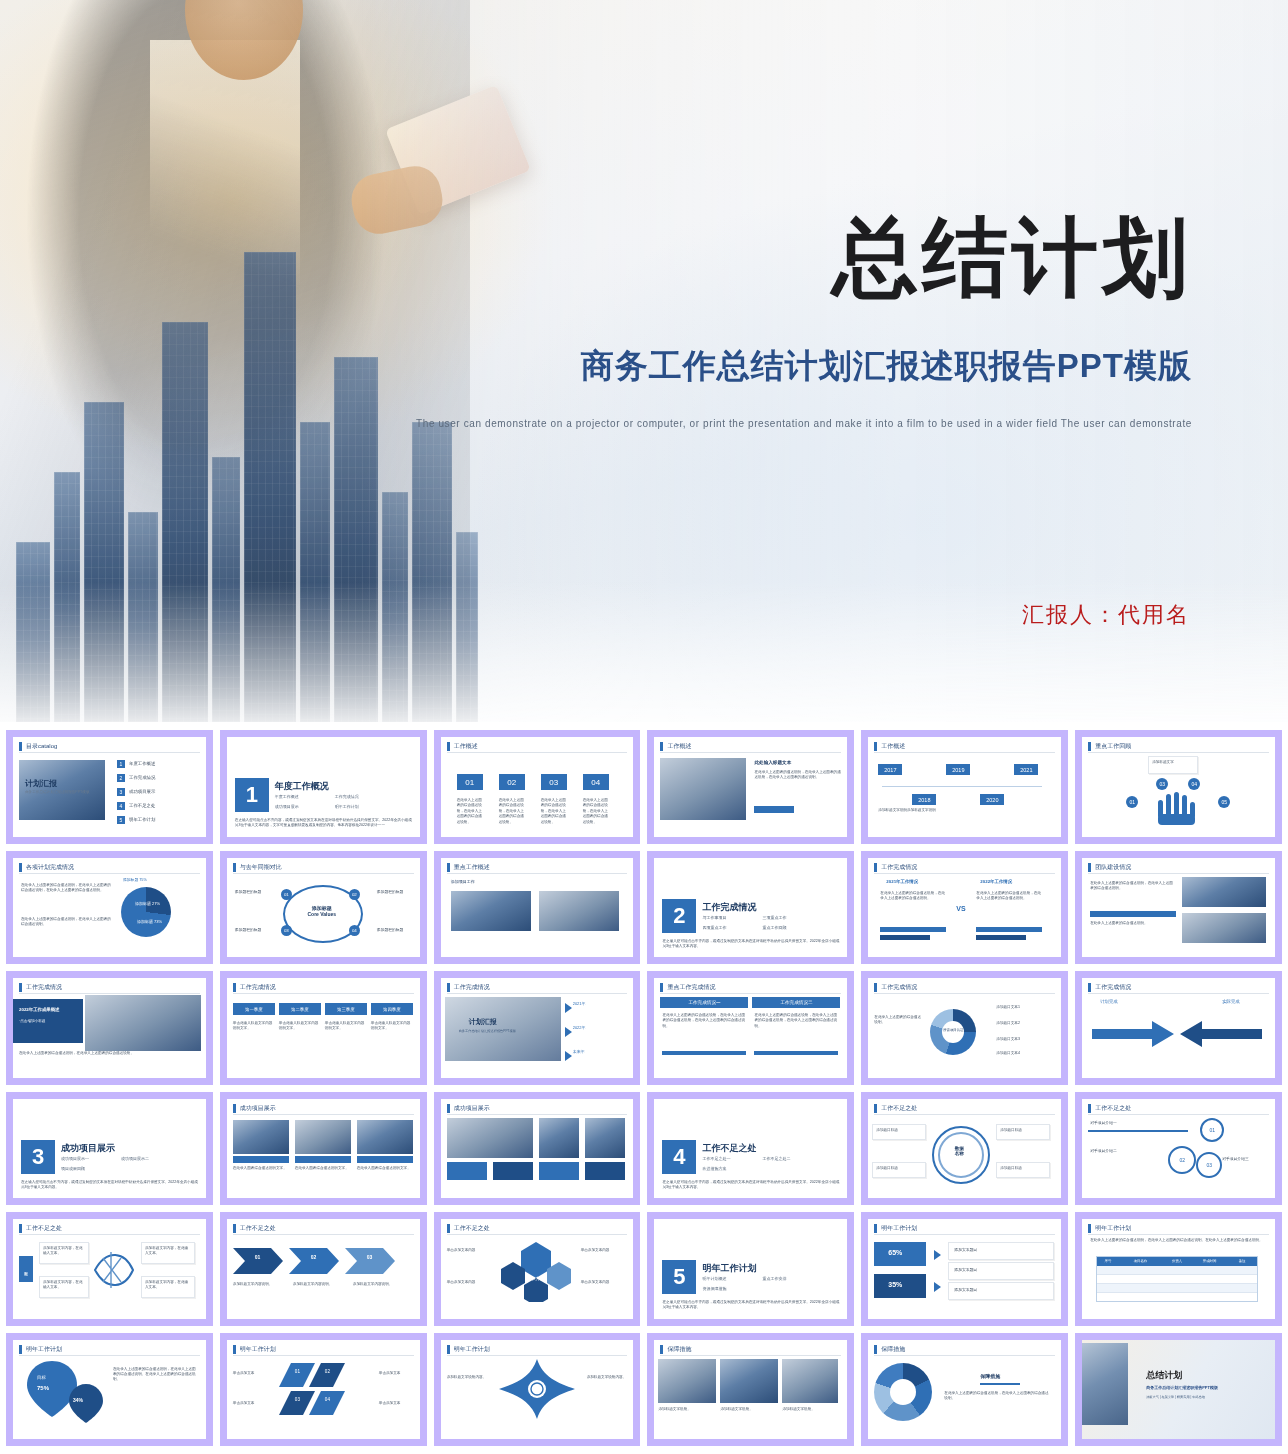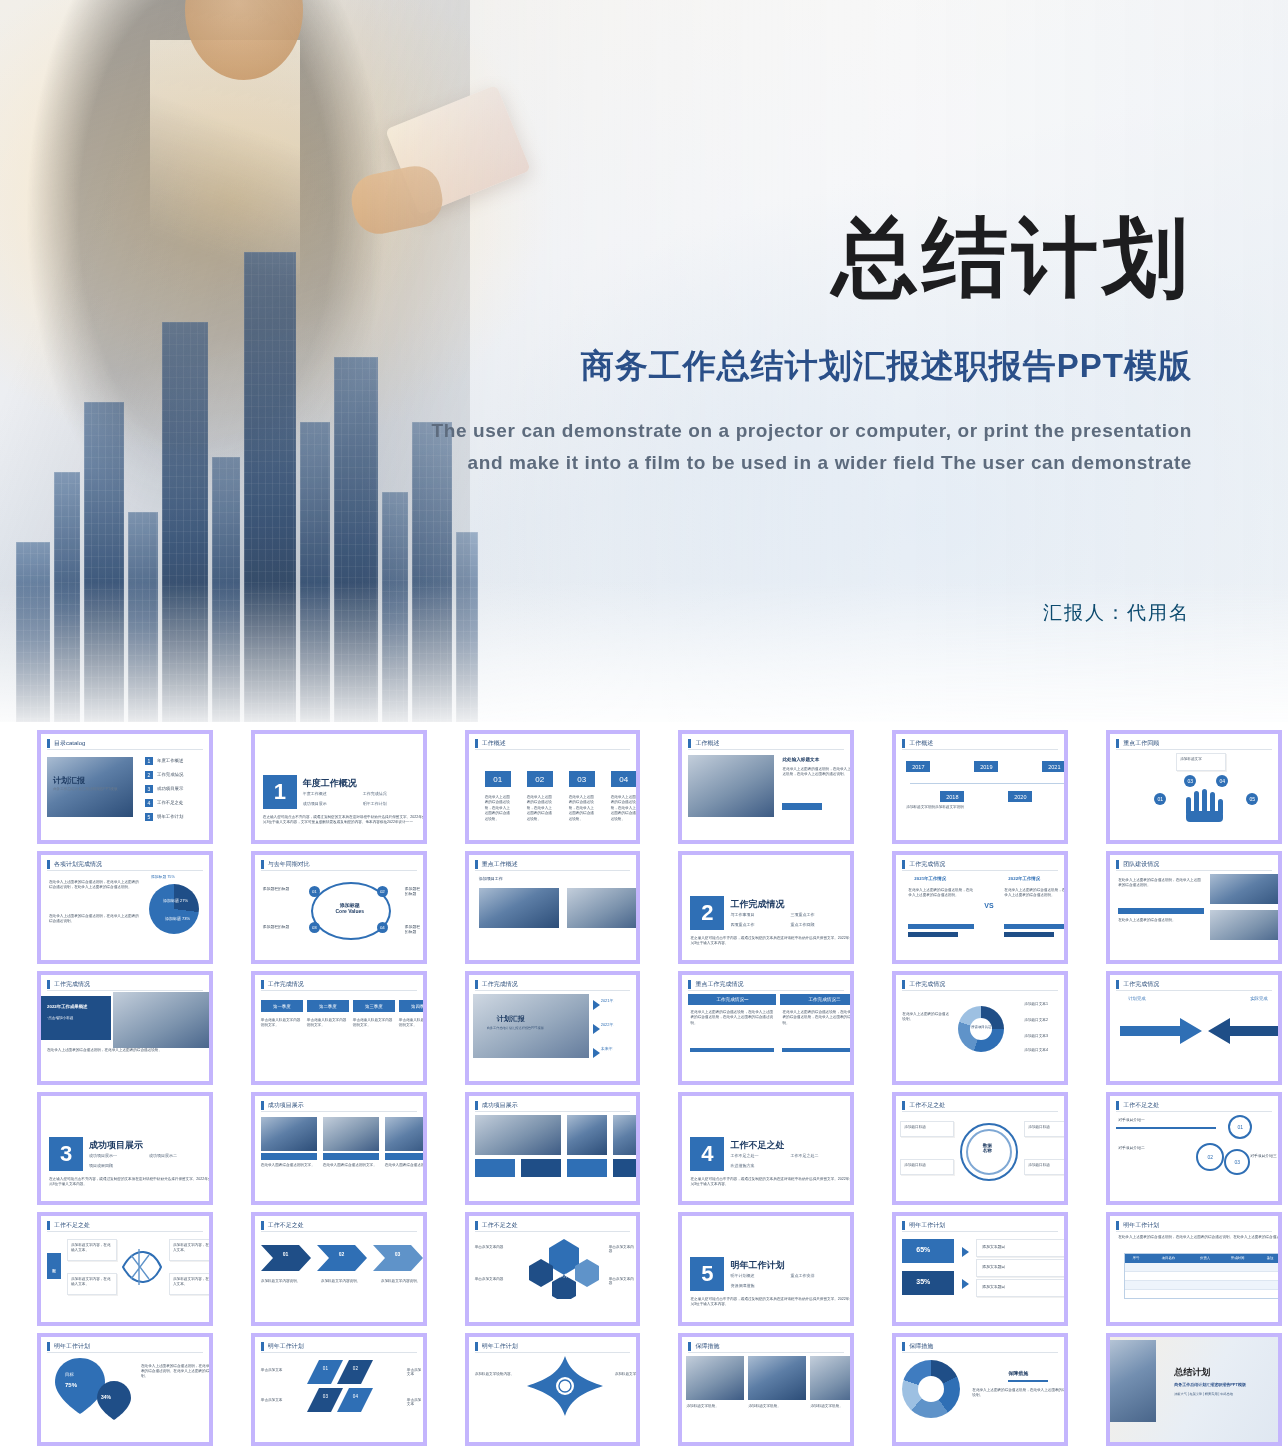--- a/index.html
+++ b/index.html
@@ -36,27 +36,27 @@
     background:linear-gradient(150deg,#ffffff,#f0d9d0);box-shadow:0 6px 18px rgba(120,90,80,.25);}
   .hand{position:absolute;left:352px;top:170px;width:90px;height:60px;border-radius:26px;transform:rotate(-12deg);
     background:linear-gradient(160deg,#eccfb2,#d8b492);opacity:.92;}
   .hero-haze{position:absolute;inset:0;background:linear-gradient(90deg,rgba(255,255,255,0) 28%,rgba(255,255,255,.35) 46%,rgba(255,255,255,.55) 70%,rgba(244,247,250,.6) 100%);}
   .hero-bottomfade{position:absolute;left:0;bottom:0;width:1288px;height:140px;background:linear-gradient(180deg,rgba(255,255,255,0),rgba(255,255,255,.9));}
 
   .hero-text{position:absolute;right:96px;top:214px;width:780px;text-align:right;}
   .hero-title{font-size:86px;line-height:1;font-weight:bold;color:#1d1d1f;letter-spacing:4px;}
   .hero-sub{margin-top:44px;font-size:33px;font-weight:bold;color:#2a4f88;letter-spacing:1px;}
   .hero-tags{margin-top:18px;font-size:18px;color:#2f5e9c;letter-spacing:1px;}
-  .hero-en{margin-top:26px;font-size:19px;line-height:1.7;color:#5d6b7d;letter-spacing:.6px;font-weight:bold;}
-  .hero-author{position:absolute;right:98px;top:600px;font-size:19px;color:#0c4a6e;letter-spacing:2px;}
+  .hero-en{margin-top:26px;font-size:10px;line-height:1.7;color:#5d6b7d;letter-spacing:.6px;}
+  .hero-author{position:absolute;right:98px;top:600px;font-size:22px;color:#b91c1c;letter-spacing:2px;}
 
   
   .grid{position:absolute;left:0;top:722px;width:1288px;height:732px;padding:8px 6px;box-sizing:border-box;
     display:grid;grid-template-columns:repeat(6,1fr);grid-template-rows:repeat(6,1fr);gap:7px 7px;background:#fff;}
-  .thumb{position:relative;background:#fff;border:4px solid #c4b5fd;overflow:hidden;margin-left:31px;}
+  .thumb{position:relative;background:#fff;border:7px solid #c4b5fd;overflow:hidden;}
   .t-head{position:absolute;left:6px;top:5px;display:flex;align-items:center;gap:4px;}
   .t-head .bar{width:3px;height:9px;background:#2f6fb5;}
   .t-head .tx{font-size:6px;color:#2d4f7c;white-space:nowrap;}
   .t-body{position:absolute;left:0;right:0;top:17px;bottom:0;}
   .hr{position:absolute;left:6px;top:15px;right:6px;height:1px;background:#dde3ea;}
 
   .numbig{position:absolute;left:8px;top:24px;width:34px;height:34px;background:#2f6fb5;color:#fff;font-size:22px;font-weight:bold;
     display:flex;align-items:center;justify-content:center;}
   .numttl{position:absolute;left:48px;top:26px;font-size:9px;font-weight:bold;color:#1f3c63;}
   .lines{position:absolute;font-size:3.6px;line-height:1.5;color:#9aa6b4;}

